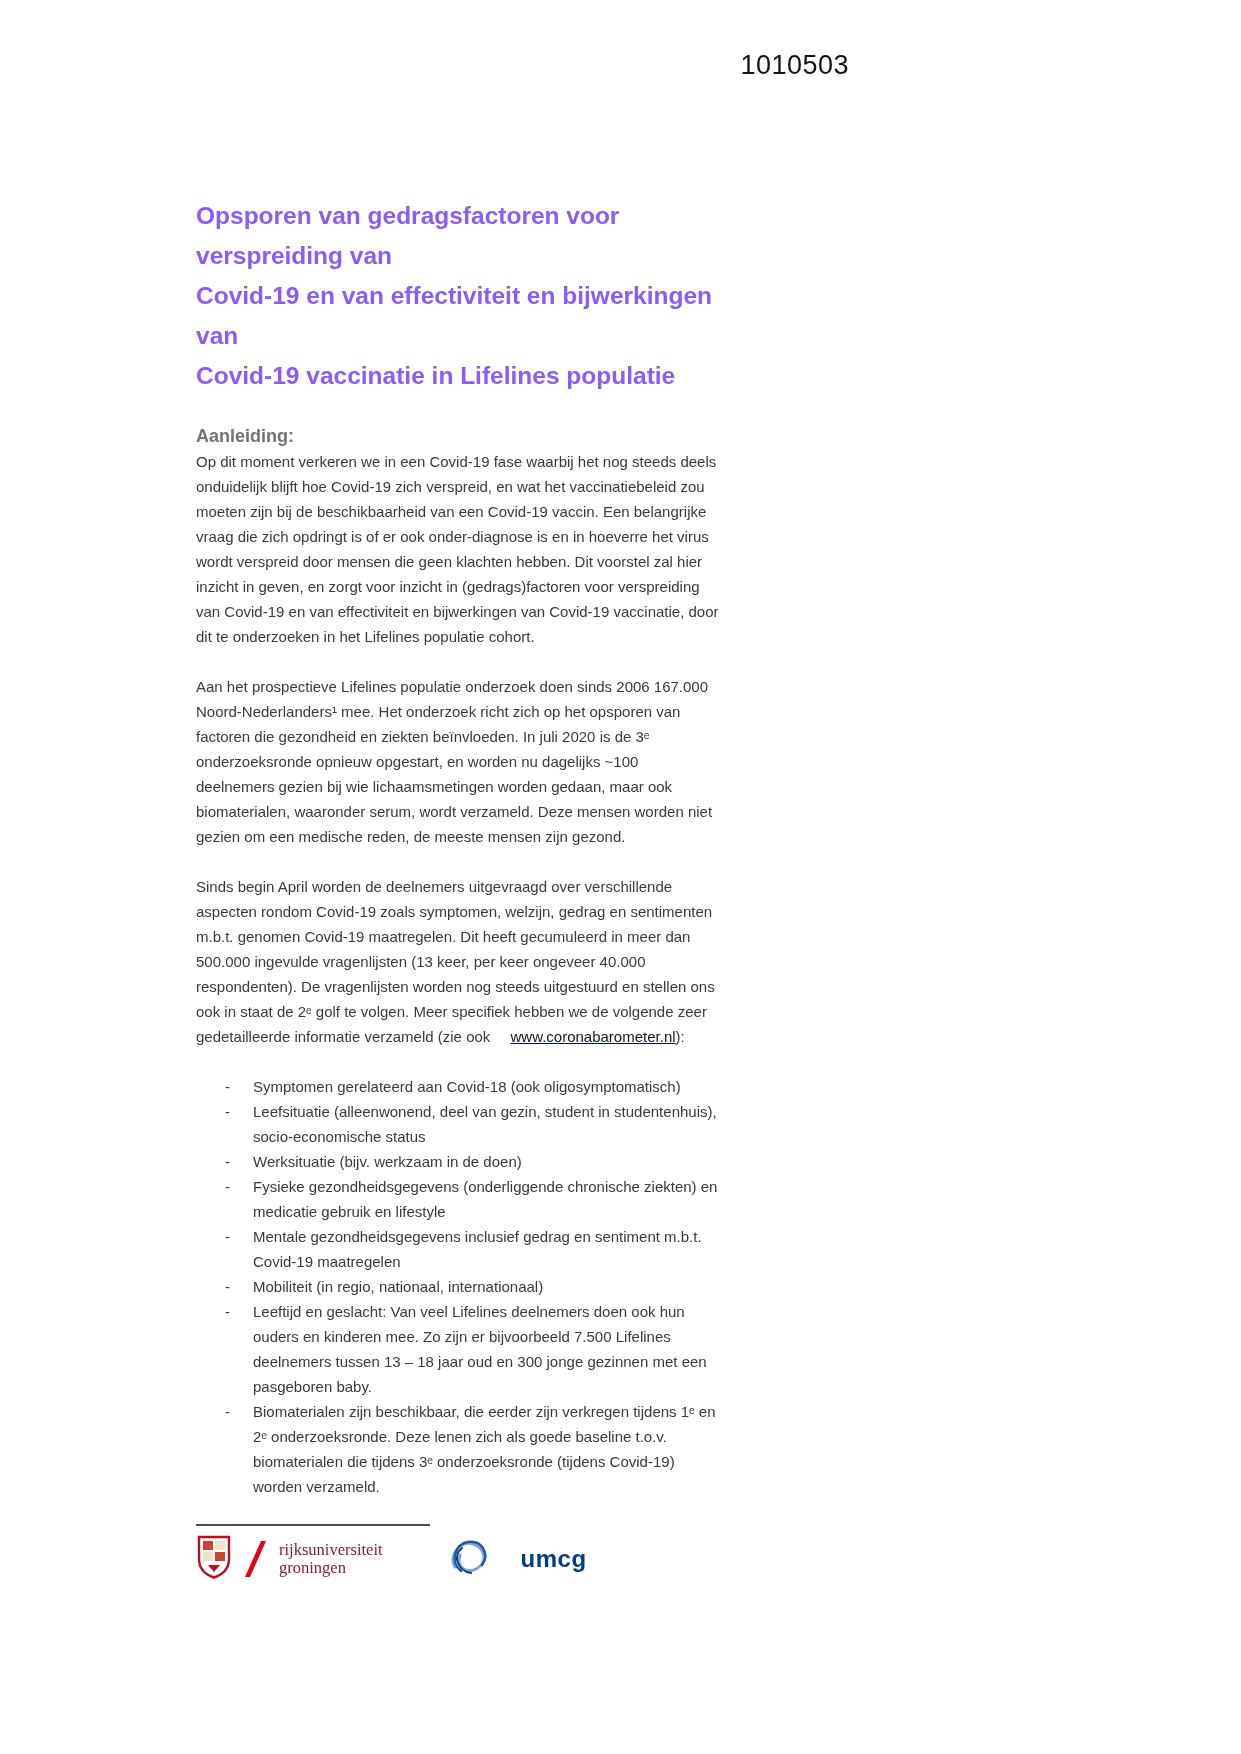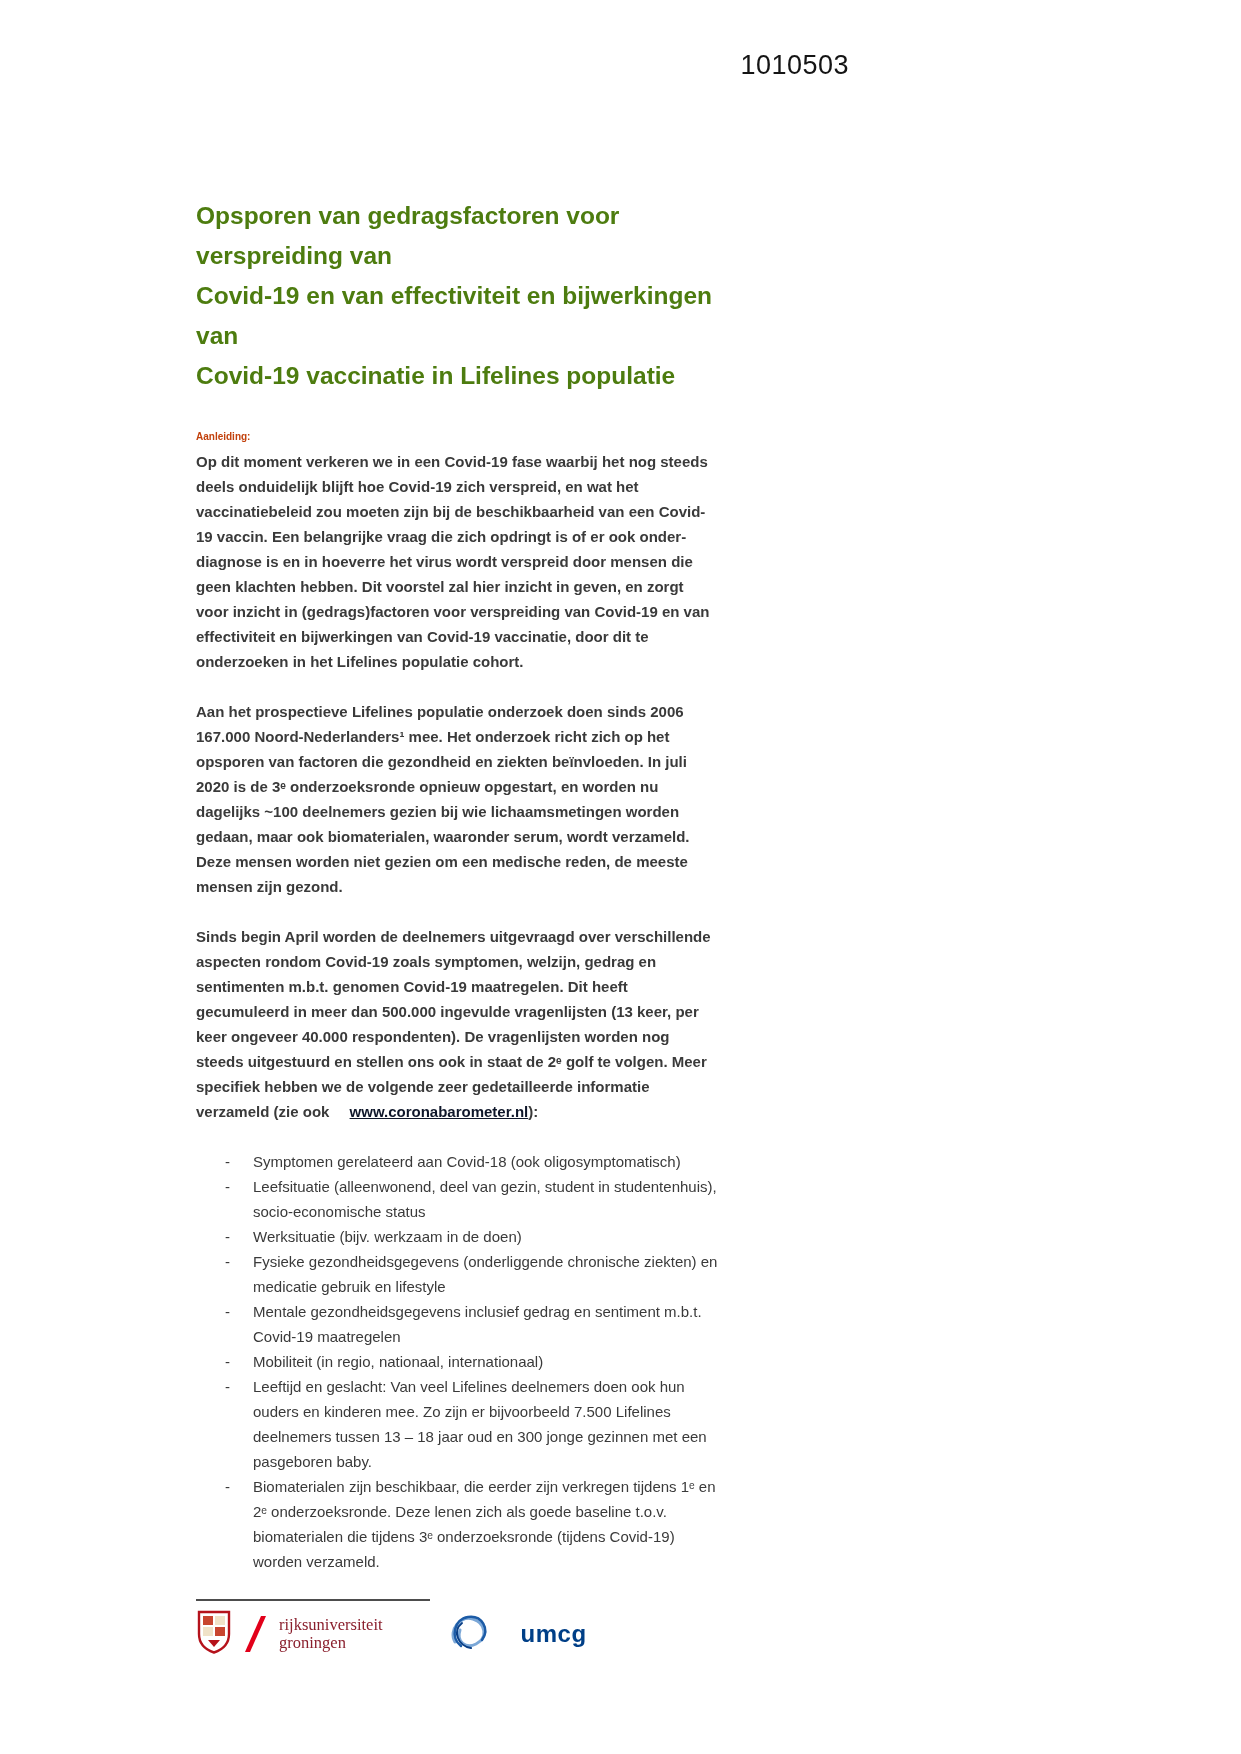--- a/index.html
+++ b/index.html
@@ -27,35 +27,34 @@
     letter-spacing: 0.5px;
   }
   .content {
     padding: 196px 313px 0 196px; 
   }
   .title {
     margin: 0 0 28px 0;
     font-size: 24.5px;
     font-weight: bold;
     line-height: 40px;
-    color: #4d7c0f;
+    color: #8b5cf6;
     white-space: pre-line;
   }
   .heading {
     margin: 0;
-    font-size: 10px;
+    font-size: 18px;
     font-weight: bold;
     line-height: 25px;
-    color: #c2410c;
+    color: #737373;
   }
   p.body-par {
     margin: 0 0 25px 0;
     font-size: 15px;
     line-height: 25px;
-    font-weight: bold;
   }
   p.body-par.first { margin-top: 0; }
   a.doc-link {
     color: #0f172a;
     text-decoration: underline;
     cursor: pointer;
     margin-left: 16px;
   }
   ul.bullet-list {
     list-style: none;

